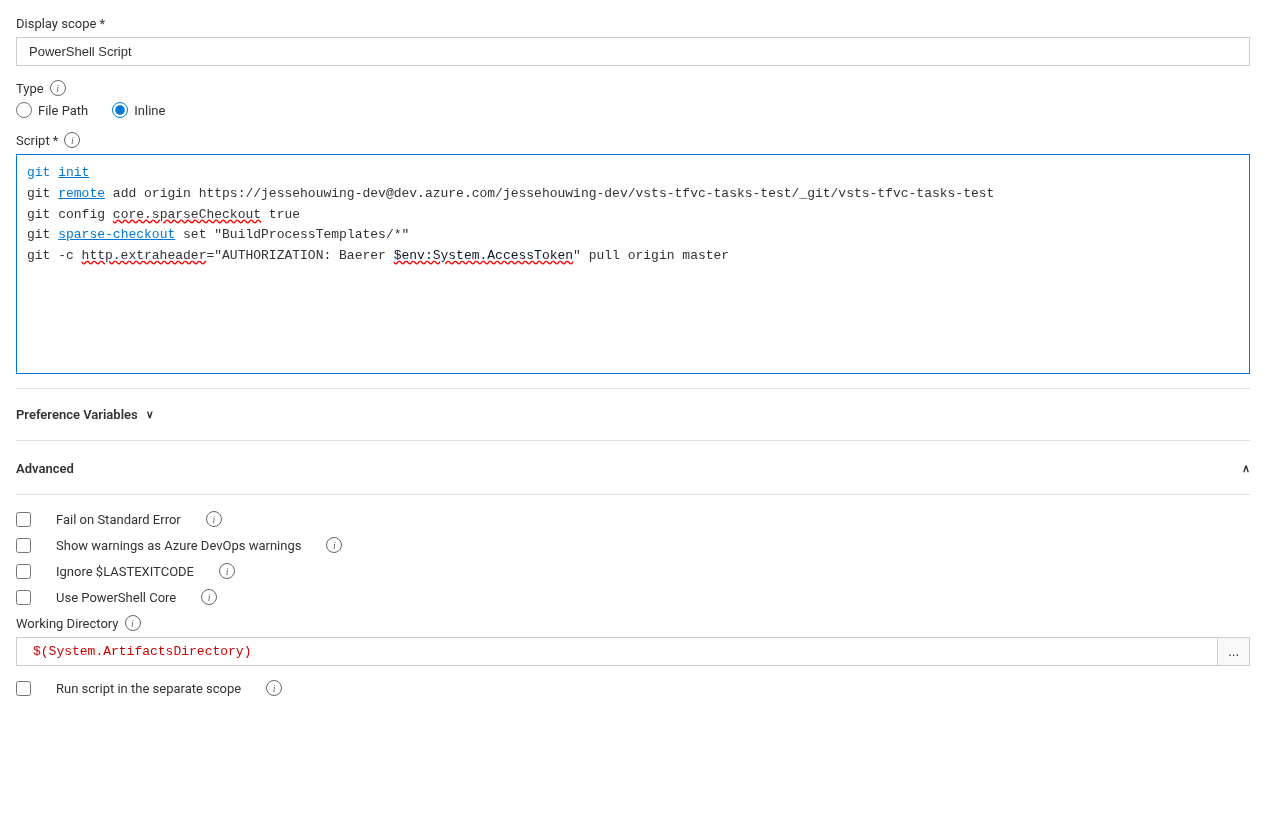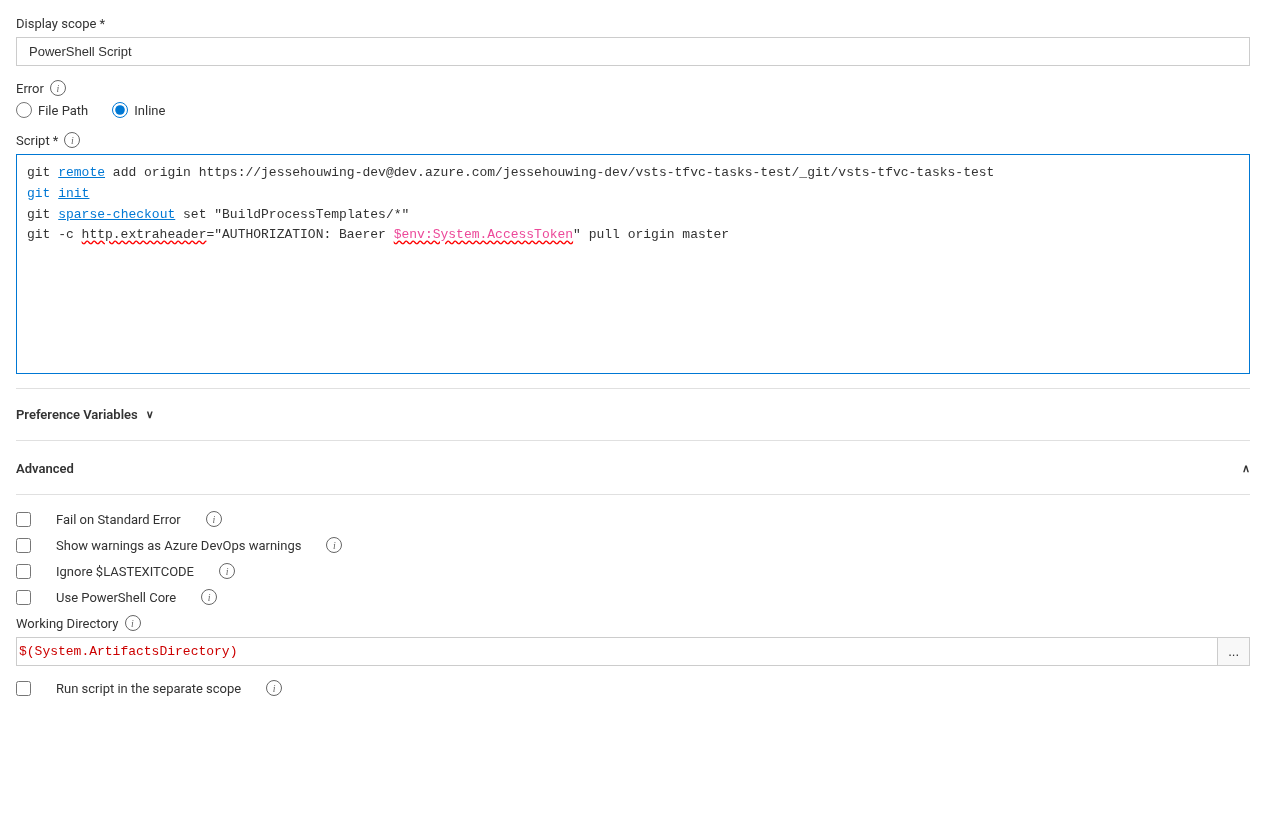--- a/index.html
+++ b/index.html
@@ -77,21 +77,21 @@
       line-height: 1.6;
       overflow: auto;
       position: relative;
     }
     .script-content .line {
       display: block;
       white-space: pre-wrap;
       word-break: break-all;
     }
     .c-blue { color: #0078d4; }
-    .c-red { color: #ec4899; }
+    .c-red { color: #0f172a; }
     .c-dark { color: #333; }
     .underline-red {
       text-decoration: underline;
       text-decoration-color: red;
       text-decoration-style: wavy;
     }
     .underline-blue {
       text-decoration: underline;
       text-decoration-color: #0078d4;
     }
@@ -129,21 +129,21 @@
     }
     .working-dir-row {
       display: flex;
       align-items: center;
       gap: 0;
       margin-top: 6px;
     }
     .working-dir-input {
       flex: 1;
       border: 1px solid #ccc;
-      padding: 6px 2px;
+      padding: 6px 16px;
       font-size: 13px;
       font-family: "Consolas", "Courier New", monospace;
       color: #c00;
       outline: none;
     }
     .ellipsis-btn {
       border: 1px solid #ccc;
       border-left: none;
       background: #f8f8f8;
       padding: 6px 10px;
@@ -161,43 +161,44 @@
 
 <div class="field-group">
   <div class="field-label">
     <span>Display scope *</span>
   </div>
   <input type="text" class="text-input" value="PowerShell Script" style="">
 </div>
 
 <div class="field-group">
   <div class="field-label">
-    <span>Error</span>
+    <span>Type</span>
     <span class="info-icon">i</span>
   </div>
   <div class="radio-group">
     <label class="radio-option">
       <input type="radio" name="script-type" style="">
       <span class="radio-label">File Path</span>
     </label>
     <label class="radio-option">
       <input type="radio" name="script-type" checked="" style="">
       <span class="radio-label">Inline</span>
     </label>
   </div>
 </div>
 
 <div class="field-group">
   <div class="field-label">
     <span>Script *</span>
     <span class="info-icon">i</span>
   </div>
   <div class="script-content" contenteditable="true" style="">
+    <span class="line"><span class="c-blue">git</span> <span class="c-blue underline-blue">init</span></span>
     <span class="line"><span class="c-dark">git </span><span class="c-blue underline-blue">remote</span><span class="c-dark"> add origin https://jessehouwing-dev@dev.azure.com/jessehouwing-dev/vsts-tfvc-tasks-test/_git/vsts-tfvc-tasks-test</span></span>
-    <span class="line"><span class="c-blue">git</span> <span class="c-blue underline-blue">init</span></span>
+    <span class="line"><span class="c-dark">git config </span><span class="underline-red c-dark">core.sparseCheckout</span><span class="c-dark"> true</span></span>
     <span class="line"><span class="c-dark">git </span><span class="c-blue underline-blue">sparse-checkout</span><span class="c-dark"> set "BuildProcessTemplates/*"</span></span>
     <span class="line"><span class="c-dark">git -c </span><span class="underline-red c-dark">http.extraheader</span><span class="c-dark">="AUTHORIZATION: Baerer </span><span class="c-red underline-red">$env:System.AccessToken</span><span class="c-dark">" pull origin master</span></span>
   </div>
 </div>
 
 <div class="collapsible-header">
   <span>Preference Variables</span>
   <span class="chevron">∨</span>
 </div>
 

